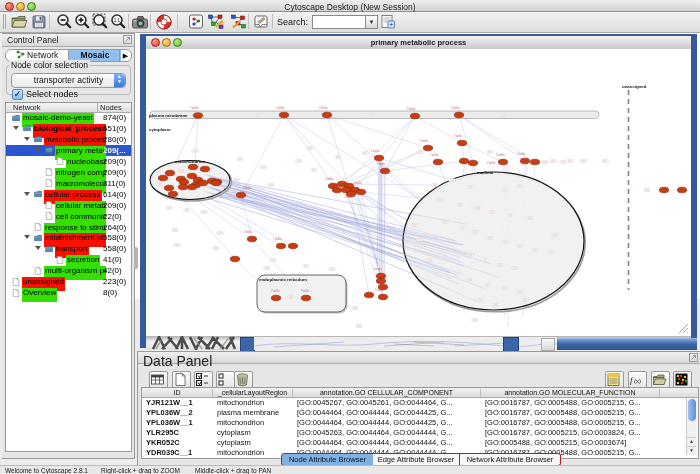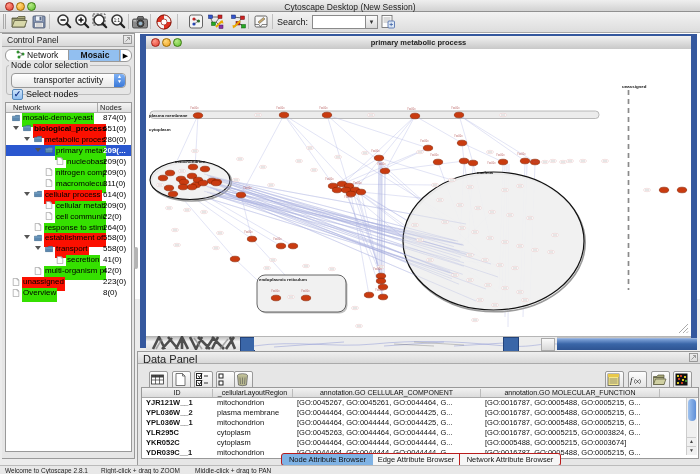--- a/index.html
+++ b/index.html
@@ -38,21 +38,21 @@
 .trow .val{position:absolute;left:97px;top:0.5px;height:9.5px;line-height:9.5px;color:#000;}
 .gbg{background:#35e000;}
 .rbg{background:#fb1000;}
 .arrow{position:absolute;top:2.5px;width:0;height:0;border-left:3.2px solid transparent;border-right:3.2px solid transparent;border-top:4.5px solid #555;}
 .ficon{position:absolute;top:1px;width:8px;height:8px;}
 
 #mdi{left:135px;top:33px;width:565px;height:266px;background:#fff;}
 
 #dpanel{left:137px;top:351px;width:563px;height:114px;background:#e6e6e6;border:1px solid #9a9a9a;border-right:none;}
 #dphead{position:absolute;left:0;top:0;width:563px;height:11px;background:linear-gradient(#f0f0f0,#d8d8d8);border-bottom:1px solid #aaa;}
-#dphead span{position:absolute;left:5px;top:1px;font-size:11px;color:#222;}
+#dphead span{position:absolute;left:5px;top:1px;font-size:14px;color:#222;}
 #dtable{position:absolute;left:3px;top:35px;width:556px;height:70px;background:#fff;border:1px solid #999;}
 #dthead{position:absolute;left:0;top:0;width:556px;height:9px;background:linear-gradient(#f2f2f2,#dcdcdc);border-bottom:1px solid #aaa;font-size:7px;color:#111;}
 .dth{position:absolute;top:1px;border-right:1px solid #bbb;height:8px;text-align:center;}
 .drow{position:absolute;left:0;width:556px;height:10px;font-size:7.5px;color:#111;white-space:nowrap;}
 .drow b{font-weight:bold;}
 .dc1{position:absolute;left:4px;top:0;}
 .dc2{position:absolute;left:75px;top:0;}
 .dc3{position:absolute;left:155px;top:0;}
 .dc4{position:absolute;left:343px;top:0;}
 #dscroll{position:absolute;right:1px;top:10px;width:10px;height:57px;background:#f0f0f0;border-left:1px solid #ccc;}

